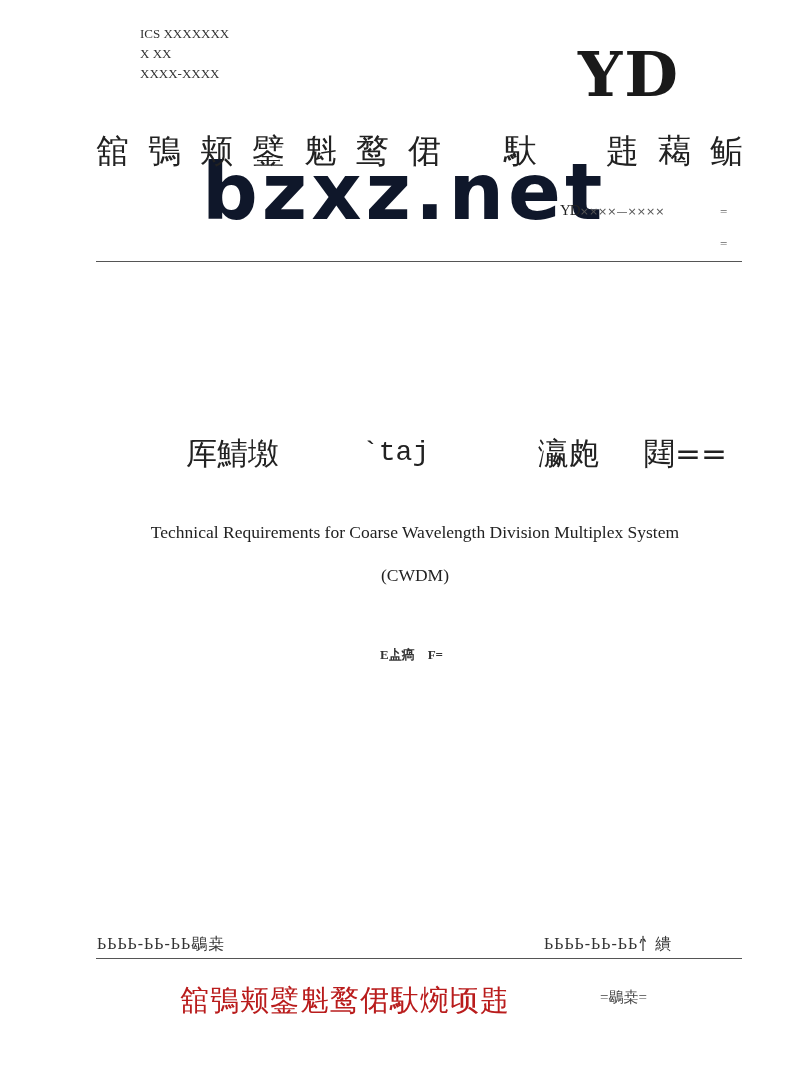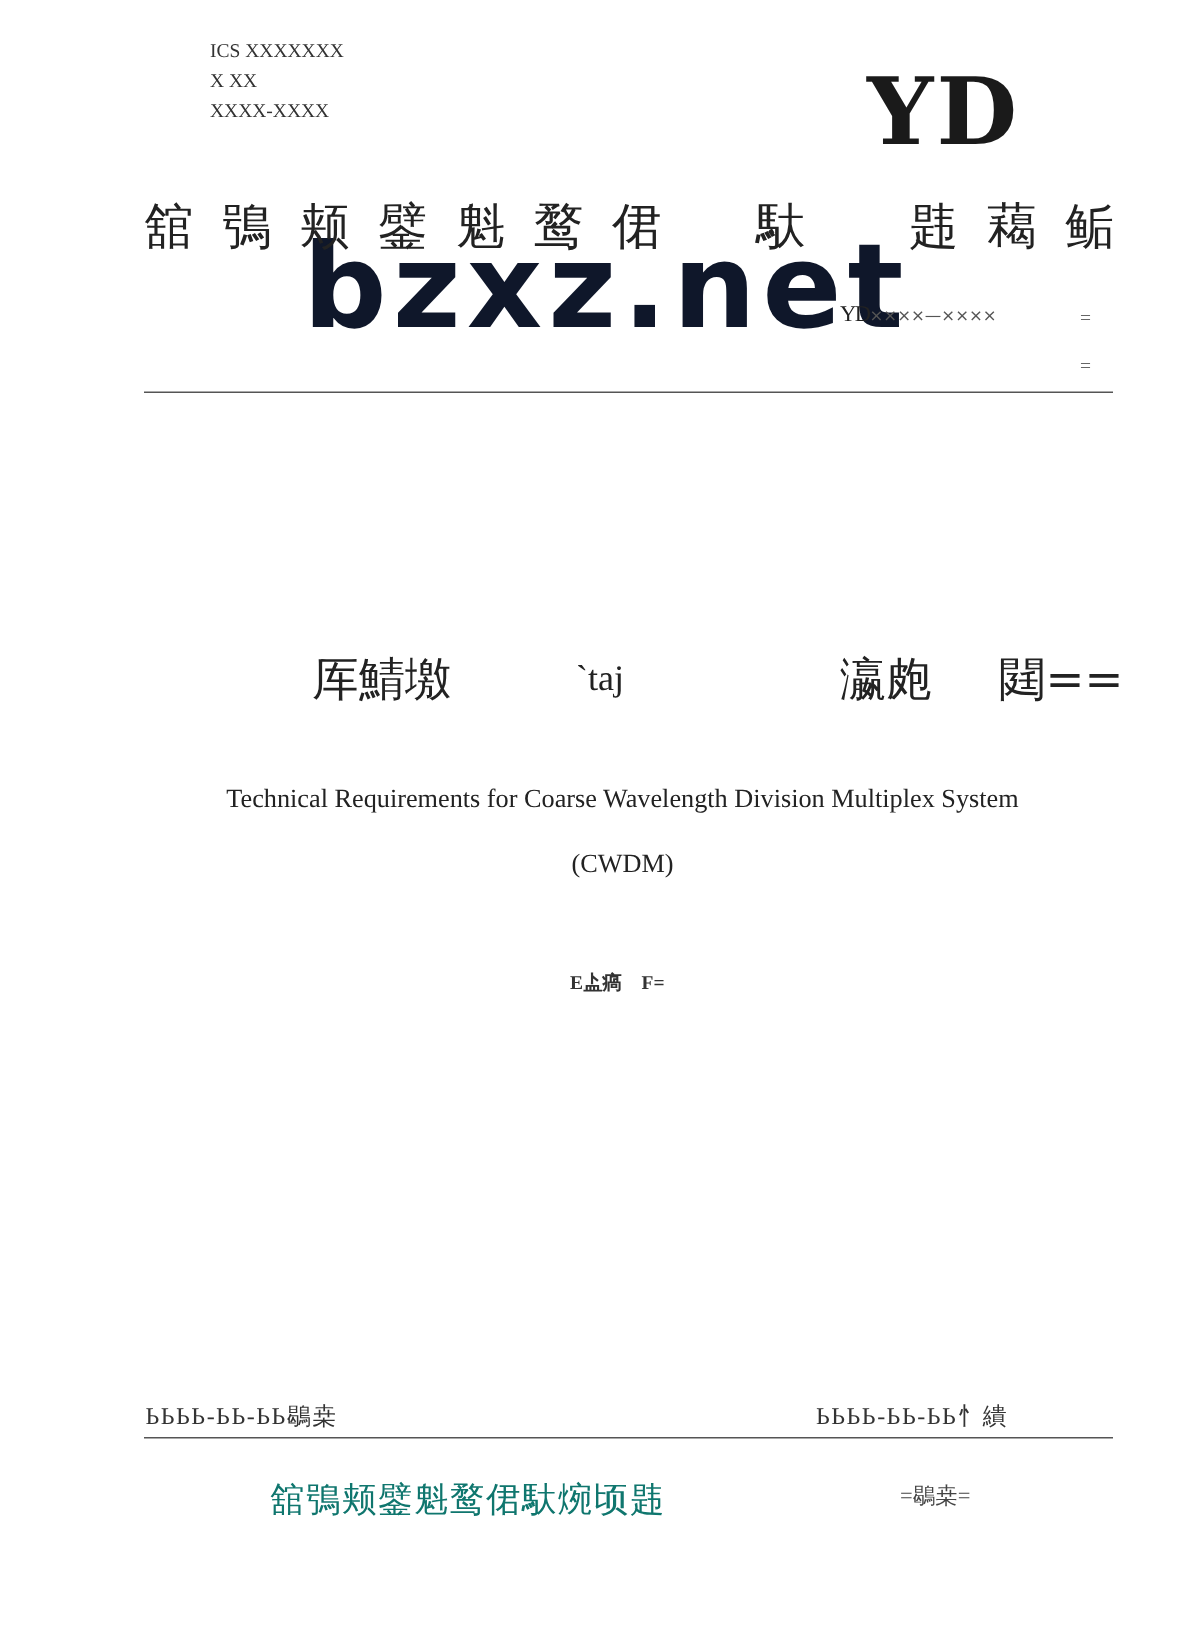--- a/index.html
+++ b/index.html
@@ -16,29 +16,29 @@
     .watermark { left: 202px; top: 150px; font-family: "DejaVu Sans", sans-serif; font-weight: bold; font-size: 78px; line-height: 84px; color: #0f172a; letter-spacing: 4px; z-index: 0; }
     .std-title { z-index: 1; }
     .std-number { left: 560px; top: 202px; width: 182px; font-size: 14px; color: #222; white-space: nowrap; }
     .std-number .yd { font-size: 15px; letter-spacing: -1px; }
     .std-number .x { font-family: "DejaVu Sans", sans-serif; font-size: 11px; color: #555; }
     .eq1 { left: 720px; top: 204px; font-size: 13px; color: #666; }
     .eq2 { left: 720px; top: 236px; font-size: 13px; color: #666; }
     .rule { height: 1px; background: #555; }
     .rule-top { left: 96px; top: 261px; width: 646px; }
     .rule-bot { left: 96px; top: 958px; width: 646px; }
-    .cn-main { left: 186px; top: 430px; width: 540px; height: 46px; font-family: "DejaVu Sans", sans-serif; font-size: 31px; line-height: 46px; color: #222; white-space: nowrap; margin-left: 22px; }
+    .cn-main { left: 186px; top: 430px; width: 540px; height: 46px; font-family: "DejaVu Sans", sans-serif; font-size: 31px; line-height: 46px; color: #222; white-space: nowrap; }
     .cn-main span { position: absolute; top: 0; }
-    .cn-main .mono { font-family: Liberation Serif, serif; font-size: 24px; }
+    .cn-main .mono { font-family: Liberation Mono, monospace; font-size: 28px; }
     .en-title { left: 0; top: 520px; width: 830px; text-align: center; font-size: 17.5px; line-height: 24px; color: #222; }
     .en-sub { left: 0; top: 563px; width: 830px; text-align: center; font-size: 17.5px; line-height: 24px; color: #222; }
     .draft { left: 380px; top: 646px; font-size: 13px; color: #333; white-space: nowrap; font-weight: bold; }
     .date-left { left: 97px; top: 934px; font-size: 16px; color: #333; white-space: nowrap; letter-spacing: 1px; }
     .date-right { left: 544px; top: 934px; font-size: 16px; color: #333; white-space: nowrap; letter-spacing: 1px; }
-    .issuer { left: 180px; top: 983px; font-family: "DejaVu Serif", serif; font-size: 23px; line-height: 34px; color: #0f766e; white-space: nowrap; letter-spacing: 1px; }
+    .issuer { left: 180px; top: 983px; font-family: "DejaVu Serif", serif; font-size: 29px; line-height: 34px; color: #b91c1c; white-space: nowrap; letter-spacing: 1px; }
     .issuer-tag { left: 600px; top: 988px; font-size: 15px; color: #444; white-space: nowrap; }
   </style>
 </head>
 <body>
 
 <div class="abs ics">
   <div>ICS XXXXXXX</div>
   <div>X XX</div>
   <div>XXXX-XXXX</div>
 </div>

